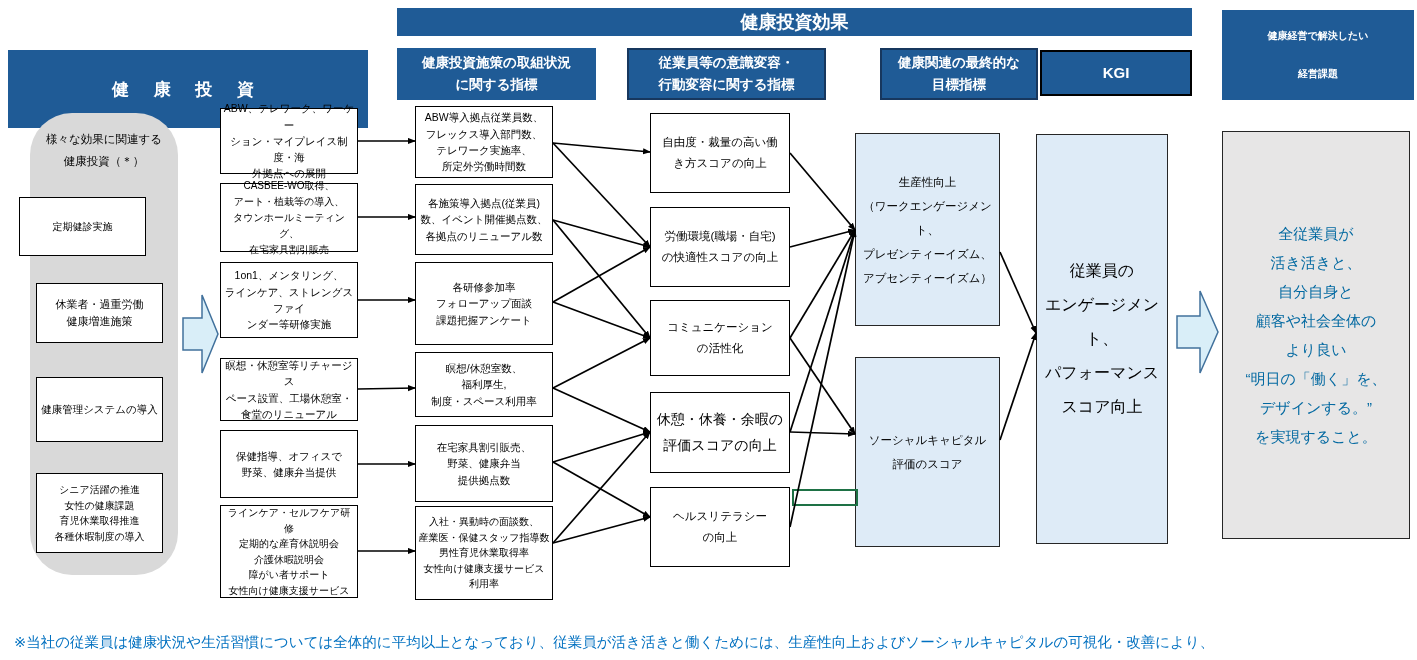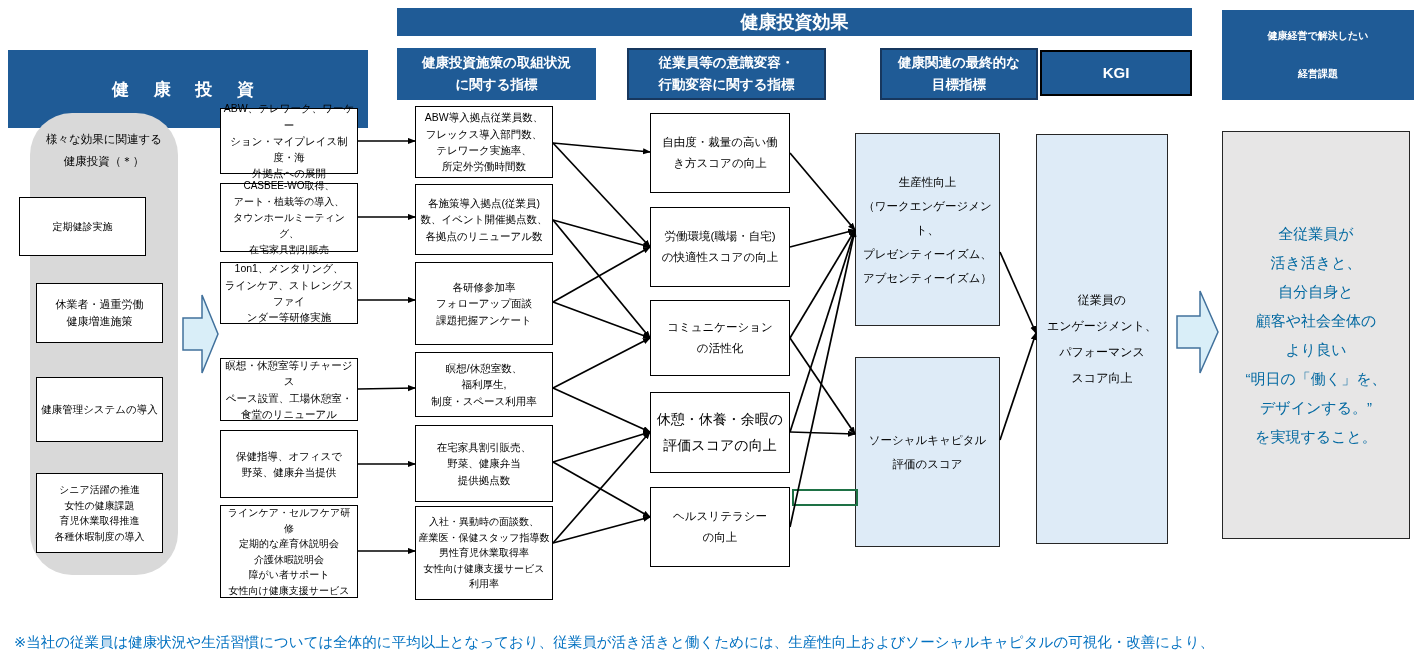--- a/index.html
+++ b/index.html
@@ -63,21 +63,21 @@
     <polygon points="1,26 20,26 20,3 36,42 20,81 20,58 1,58" fill="#D9EEF8" stroke="#41719C" stroke-width="1.5"></polygon>
   </svg>
 
   <div class="abs whitebox" style="left:220px;top:108px;width:138px;height:66px;">ABW、テレワーク、ワーケー
 ション・マイプレイス制度・海
 外拠点への展開</div>
   <div class="abs whitebox smalltxt" style="left:220px;top:183px;width:138px;height:69px;">CASBEE-WO取得、
 アート・植栽等の導入、
 タウンホールミーティング、
 在宅家具割引販売</div>
-  <div class="abs whitebox" style="left:220px;top:262px;width:138px;height:62px;">1on1、メンタリング、
+  <div class="abs whitebox" style="left:220px;top:262px;width:138px;height:76px;">1on1、メンタリング、
 ラインケア、ストレングスファイ
 ンダー等研修実施</div>
   <div class="abs whitebox" style="left:220px;top:358px;width:138px;height:63px;">瞑想・休憩室等リチャージス
 ペース設置、工場休憩室・
 食堂のリニューアル</div>
   <div class="abs whitebox" style="left:220px;top:430px;width:138px;height:68px;">保健指導、オフィスで
 野菜、健康弁当提供</div>
   <div class="abs whitebox midtxt" style="left:220px;top:505px;width:138px;height:93px;">ラインケア・セルフケア研修
 定期的な産育休説明会
 介護休暇説明会
@@ -119,21 +119,21 @@
 
   <div class="abs bluebox" style="left:855px;top:133px;width:145px;height:193px;">生産性向上
 （ワークエンゲージメント、
 プレゼンティーイズム、
 アブセンティーイズム）</div>
   <div class="abs bluebox" style="left:855px;top:357px;width:145px;height:190px;">ソーシャルキャピタル
 評価のスコア</div>
 
   <div class="abs greenrect" style="left:792px;top:489px;width:66px;height:17px;"></div>
 
-  <div class="abs bluebox" style="left:1036px;top:134px;width:132px;height:410px;font-size:12px;line-height:26px;">従業員の
+  <div class="abs bluebox" style="left:1036px;top:134px;width:132px;height:410px;font-size:16px;line-height:34px;">従業員の
 エンゲージメント、
 パフォーマンス
 スコア向上</div>
 
   <svg class="abs" style="left:1176px;top:288px;" width="44" height="88" viewBox="0 0 44 88">
     <polygon points="1,28 24,28 24,3 42,44 24,85 24,60 1,60" fill="#D9EEF8" stroke="#41719C" stroke-width="1.5"></polygon>
   </svg>
 
   <div class="abs goalbox" style="left:1222px;top:131px;width:188px;height:408px;">全従業員が
 活き活きと、

